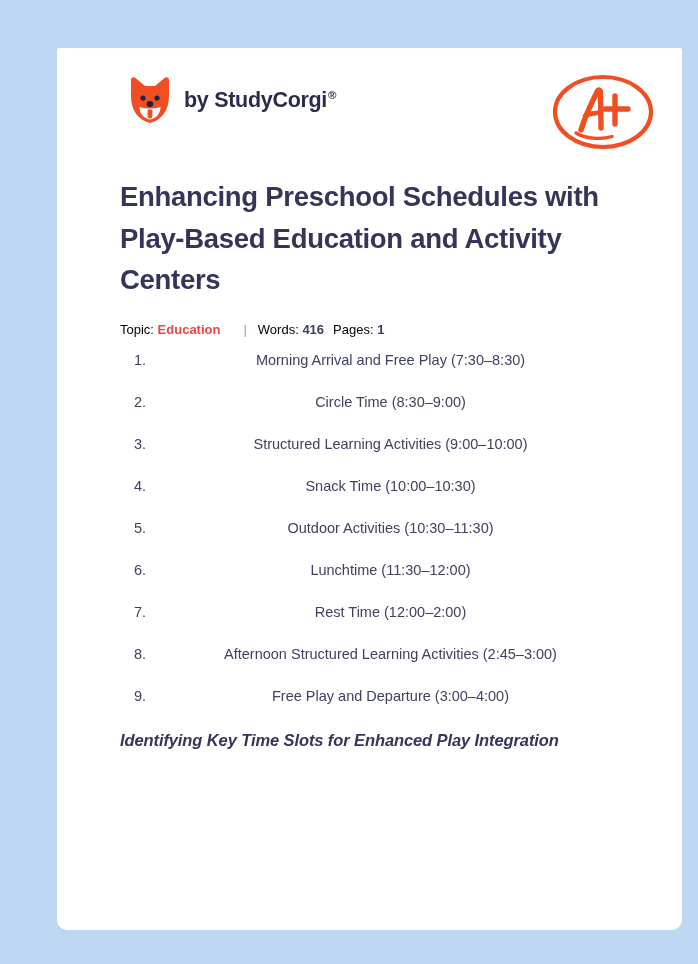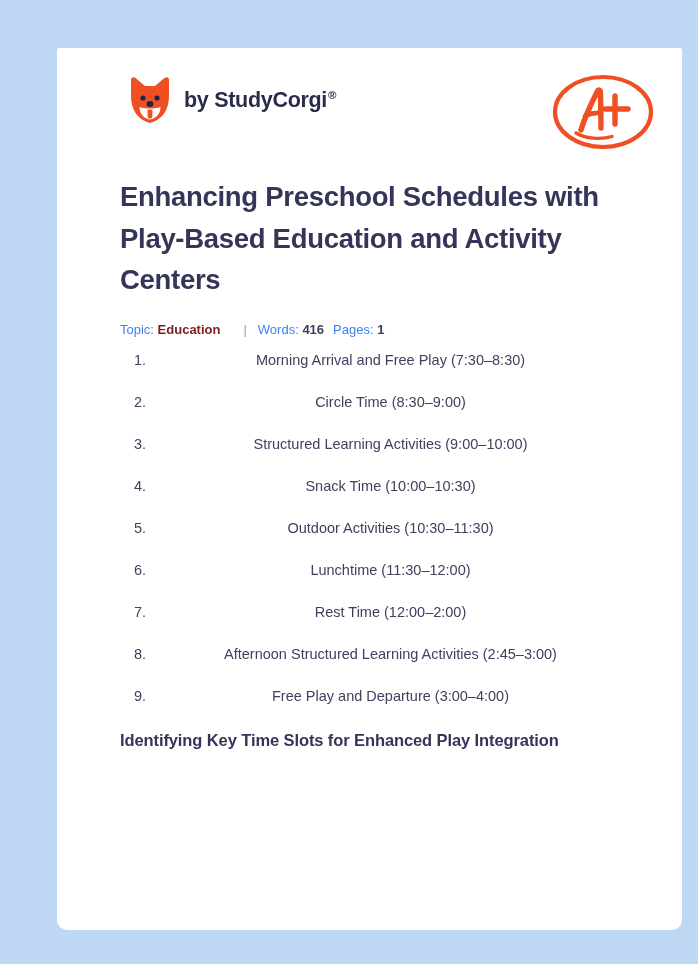--- a/index.html
+++ b/index.html
@@ -87,23 +87,23 @@
     margin: 0;
   }
 
   .meta {
     margin-top: 21px;
     font-size: 13px;
     color: #6e7187;
     line-height: 1.3;
     white-space: nowrap;
   }
-  .meta .label { color: #3b82f6; }
+  .meta .label { color: #000000; }
   .meta .value-strong {
-    color: #7f1d1d;
+    color: #ef4444;
     font-weight: bold;
   }
   .meta .value { color: #3a3f5c; font-weight: bold; }
   .meta .sep {
     color: #d98a6a;
     margin: 0 11px 0 14px;
   }
   .meta .pair { margin-right: 9px; }
 
   .section-heading {
@@ -133,20 +133,21 @@
   }
 
   .heading-2 {
     margin: 20px 0 0 0;
     font-size: 16.5px;
     font-weight: bold;
     color: #353459;
     line-height: 24px;
     width: 440px;
     letter-spacing: -0.1px;
+    font-style: italic;
   }
 
   .para {
     margin: 15px 0 0 0;
     font-size: 14.2px;
     line-height: 24px;
     color: #3f425e;
     width: 508px;
   }
 </style>

